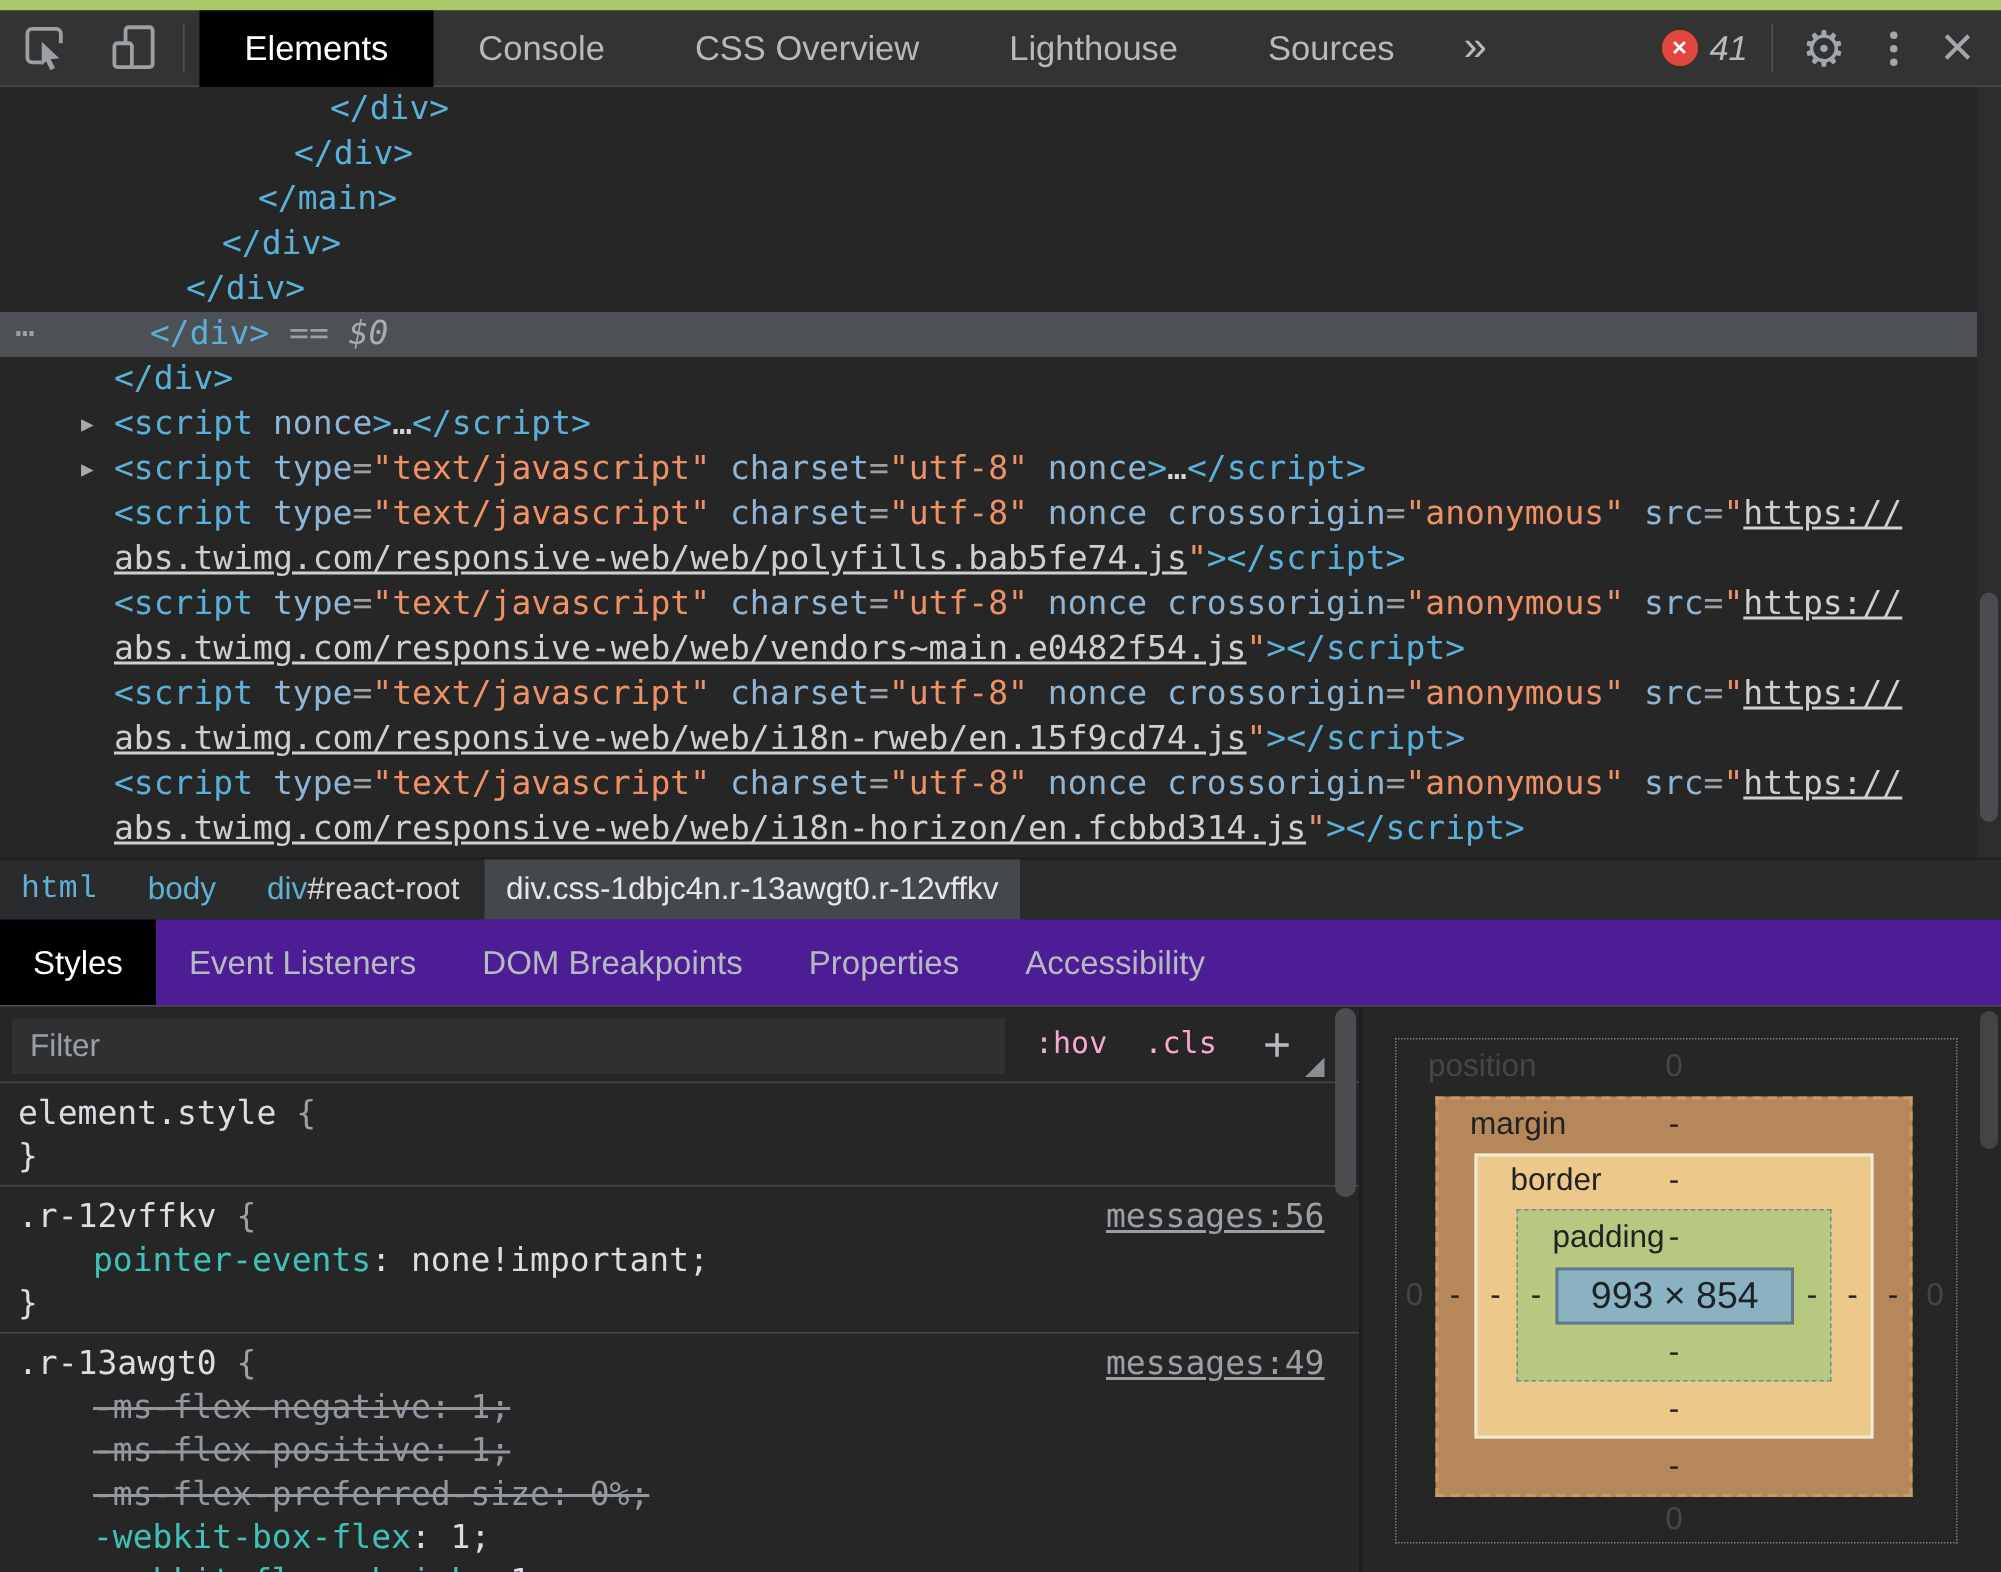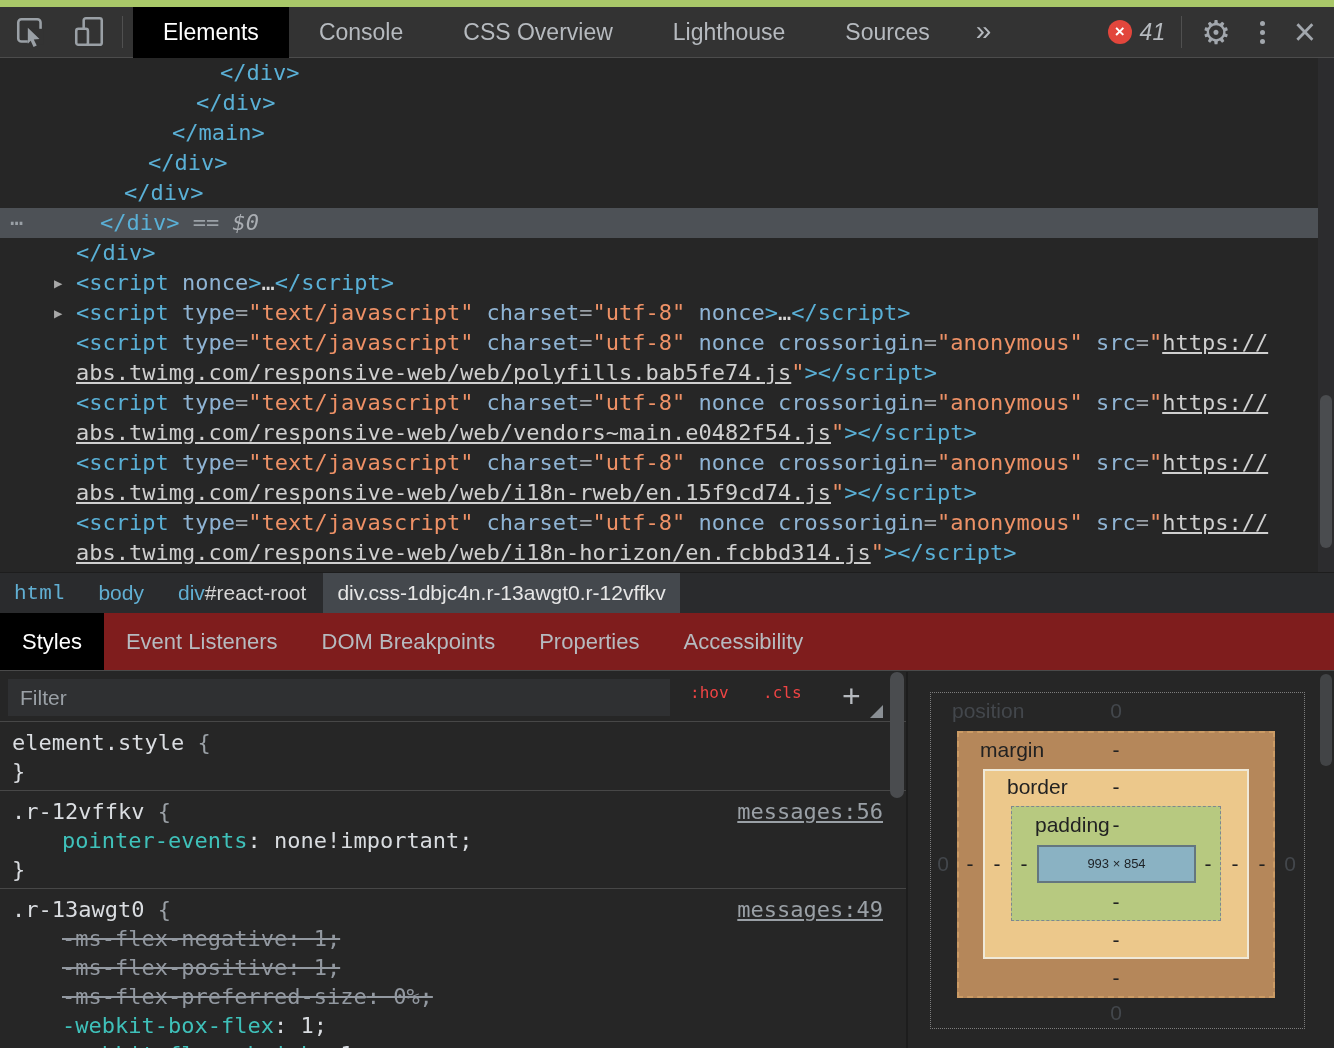--- a/index.html
+++ b/index.html
@@ -46,38 +46,38 @@
 
   
   #crumbs { position:absolute; left:0; top:572px; width:1334px; height:41px; background:#2a2b2d;
             border-top:1px solid #1d1d1d; display:flex; align-items:stretch; font-size:21px; }
   .crumb { display:flex; align-items:center; padding:0 17px; white-space:pre; }
   .crumb:first-child { padding-left:14px;font-family:Liberation Mono, monospace; }
   .crumb.selected { background:#44484d; padding:0 14px; }
   .crumb .seg-tag { color:#61afd3; } .crumb .seg-id { color:#d6d6d6; } .crumb .seg-sel { color:#e6e6e6; }
 
   
-  #side-tabs { position:absolute; left:0; top:613px; width:1334px; height:58px; background:#7f1d1d;
+  #side-tabs { position:absolute; left:0; top:613px; width:1334px; height:58px; background:#4c1d95;
                border-bottom:1px solid #4a4a4a; display:flex; }
   .stab { height:100%; line-height:57px; padding:0 22px; font-size:22px; color:#b6babf; white-space:nowrap; }
   .stab.active { background:#000; color:#fff; }
 
   
   #bottom { position:absolute; left:0; top:672px; width:1334px; height:376px; display:flex; }
   #styles-pane { position:relative; width:906px; height:376px; background:#262626; overflow:hidden; }
   #pane-divider { width:2px; background:#1d1d1d; }
   #metrics { position:relative; flex:1; background:#262626; overflow:hidden; }
 
   
   #filter-row { position:relative; height:50px; border-bottom:1px solid #474747; }
   #filter-input { position:absolute; left:8px; top:7px; width:662px; height:37px; background:#2f3032;
                   border:none; outline:none; color:#ddd; font-size:21px; padding:0 12px;
                   font-family:"Liberation Sans","DejaVu Sans",sans-serif; }
   #filter-input::placeholder { color:#9aa0a6; }
-  #hov-btn, #cls-btn { position:absolute; top:11px; font-size:16px; color:#ef4444;
+  #hov-btn, #cls-btn { position:absolute; top:11px; font-size:20px; color:#f9a8d4;
                        font-family:"DejaVu Sans Mono","Liberation Mono",monospace; }
   #hov-btn { left:690px; } #cls-btn { left:763px; }
   #plus-btn { position:absolute; left:842px; top:0; font-size:32px; line-height:48px; color:#b6babf; }
   #corner-tri { position:absolute; left:870px; top:33px; width:0; height:0;
                 border-bottom:13px solid #8a8f94; border-left:13px solid transparent; }
 
   
   .rule { padding:6px 0 4px; border-bottom:1px solid #474747;
           font-family:"DejaVu Sans Mono","Liberation Mono",monospace; font-size:22px; line-height:29px; }
   .sel-line { position:relative; padding-left:12px; white-space:pre; }
@@ -90,21 +90,21 @@
   .close-line { padding-left:12px; color:#d9dce0; }
   #styles-thumb { position:absolute; right:2px; top:0; width:14px; height:126px; background:#4a4c4f; border-radius:7px; }
 
   
   .bm { position:absolute; }
   #bm-position { left:22px; top:20px; width:375px; height:337px; border:1px dotted #7d7d7d; }
   #bm-margin   { left:49px; top:59px;  width:318px; height:267px; background:#b5875a; border:2px dashed #cb9b64; }
   #bm-border   { left:75px; top:97px;  width:266px; height:190px; background:#ecc88b; border:2px solid #efe9d8; }
   #bm-padding  { left:103px; top:134px; width:210px; height:115px; background:#b7c980; border:1px dashed #7d8791; }
   #bm-content  { left:129px; top:173px; width:159px; height:38px;  background:#8ab2c3; border:2px solid #64767f;
-                 text-align:center; line-height:34px; font-size:13px; color:#1d2226; }
+                 text-align:center; line-height:34px; font-size:25px; color:#1d2226; }
   .bm-txt { position:absolute; font-size:21px; line-height:20px; color:#222; white-space:nowrap; }
   .bm-txt.center { transform:translateX(-50%); }
   .bm-txt.dim { color:#43474c; }
   #metrics-thumb { position:absolute; right:2px; top:2px; width:12px; height:92px; background:#424446; border-radius:6px; }
 </style>
 </head>
 <body>
 
 <div id="strip" style="background: rgb(169, 200, 105);"></div>
 

